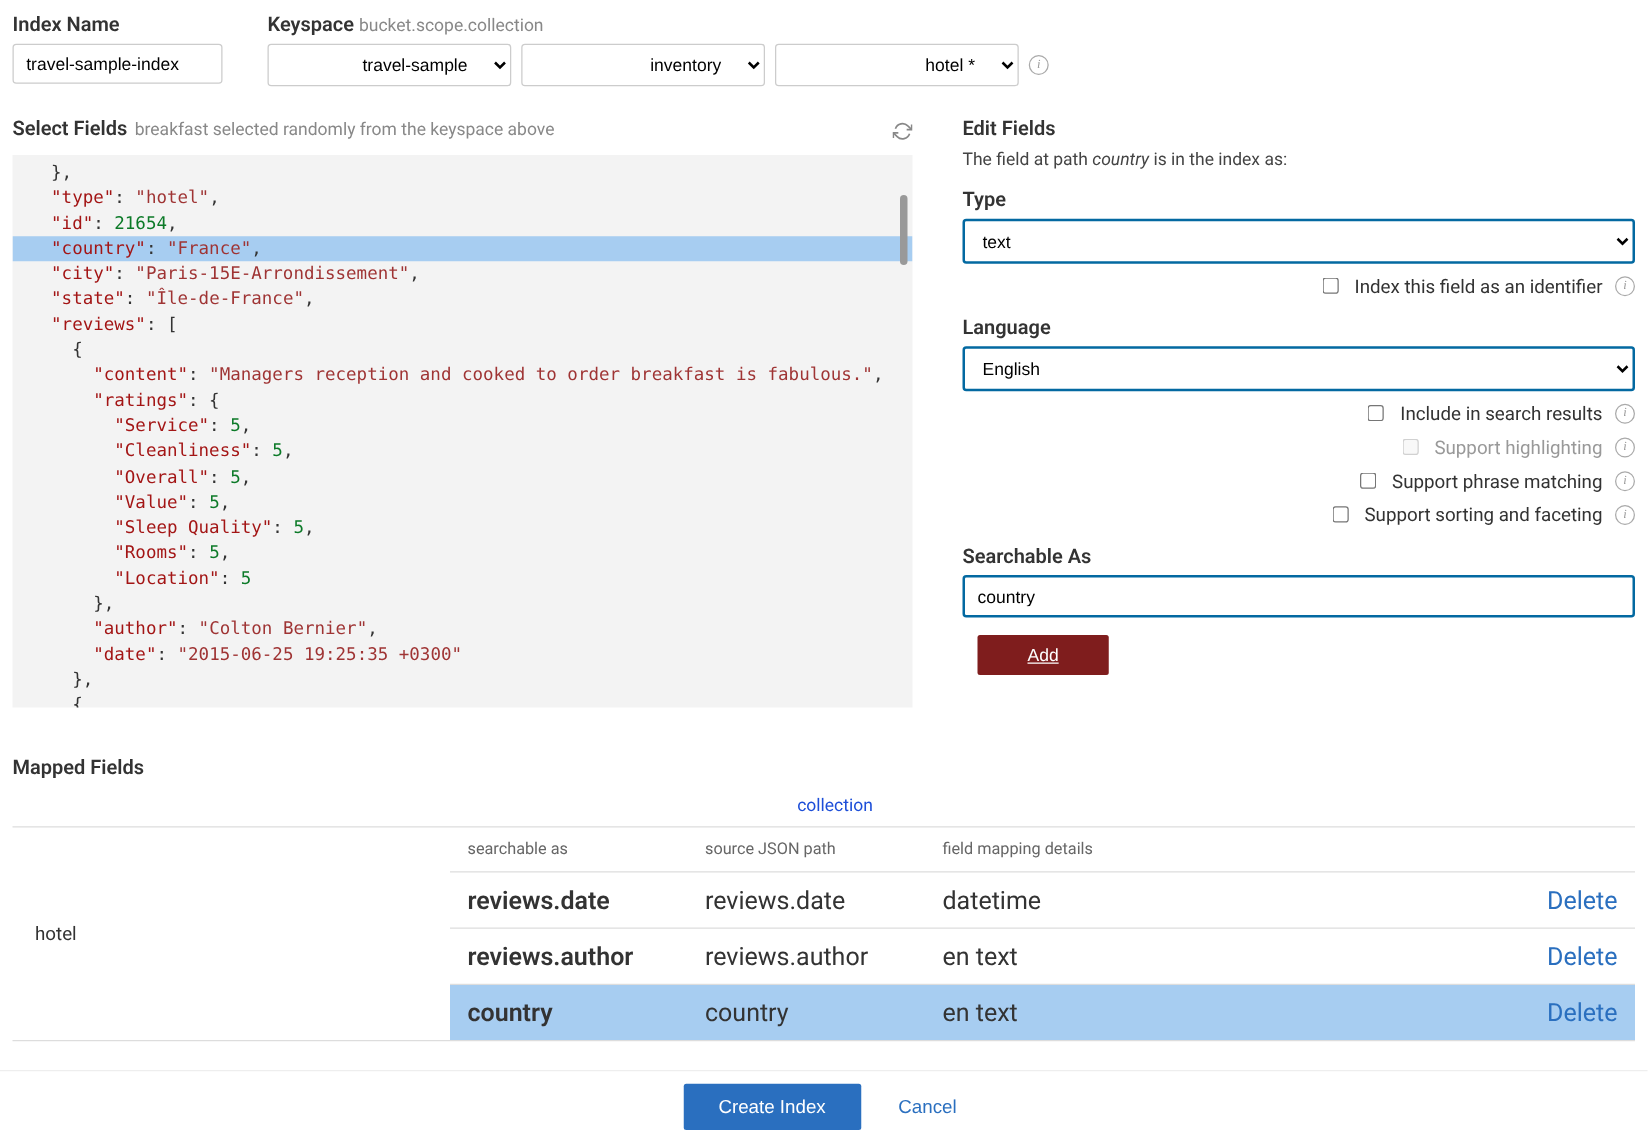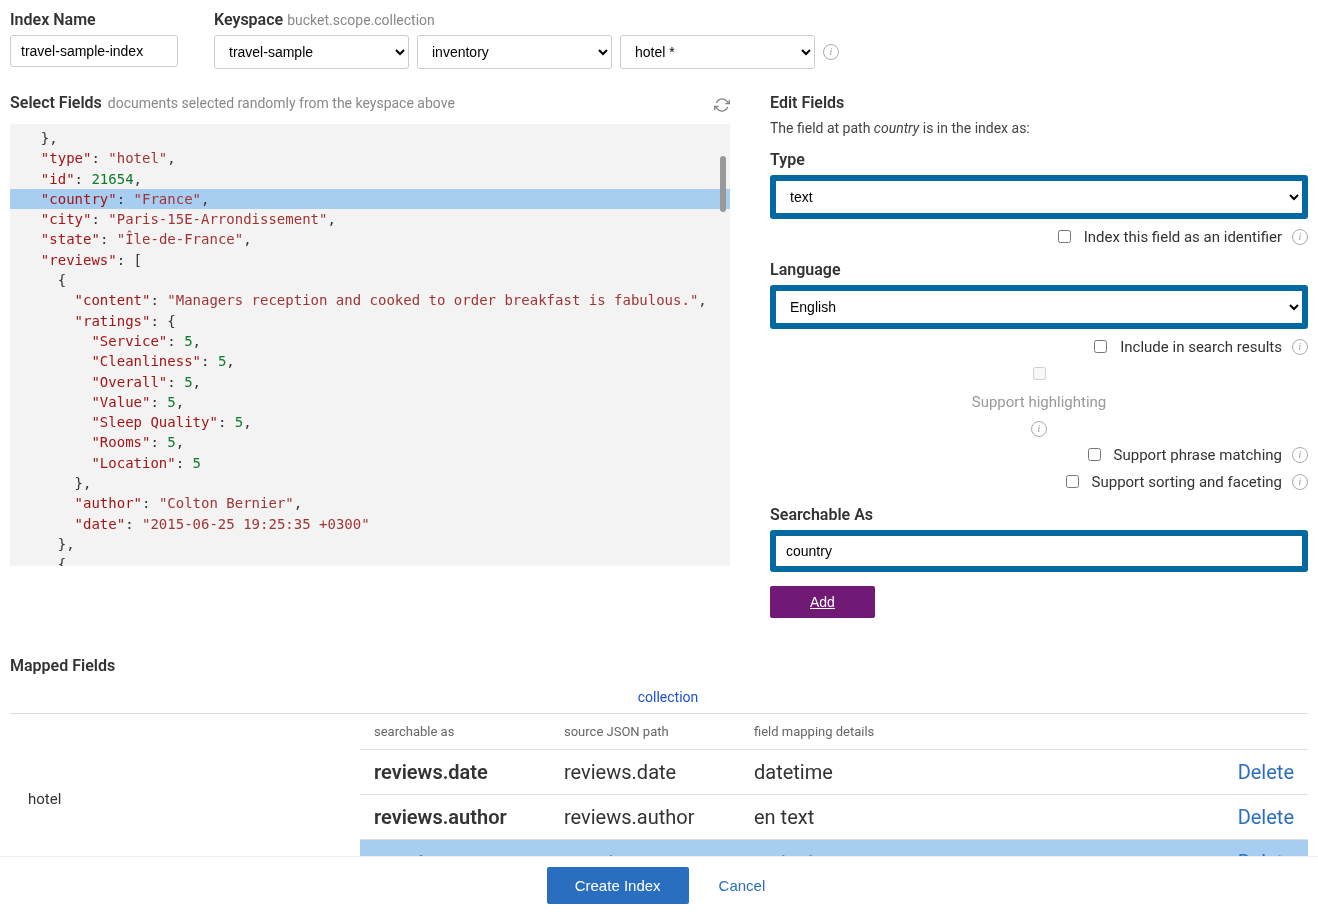--- a/index.html
+++ b/index.html
@@ -31,20 +31,21 @@
   border: 1px solid #ccc;
   border-radius: 3px;
   background: #fff;
 }
 .index-name-input { width: 168px; }
 select.text-input {
   -webkit-appearance: menulist;
   -moz-appearance: menulist;
   appearance: menulist;
   padding-right: 18px;
+  text-align: right;
 }
 .keyspace-row { display: flex; gap: 8px; align-items: center; }
 .keyspace-row select { width: 195px; height: 34px; }
 .info-icon {
   display: inline-flex;
   align-items: center;
   justify-content: center;
   width: 16px; height: 16px;
   border: 1px solid #aaa;
   border-radius: 50%;
@@ -115,48 +116,49 @@
 .ef-label {
   font-size: 16px;
   font-weight: 600;
   color: #333;
   margin-bottom: 6px;
   margin-top: 14px;
 }
 .ef-select, .ef-input {
   width: 100%;
   padding: 7px 10px;
-  border: 6px solid #0369a1;
+  border: 2px solid #0369a1;
   border-radius: 3px;
   font-size: 14px;
   background: #fff;
 }
 .ef-select {
   -webkit-appearance: menulist;
   -moz-appearance: menulist;
   appearance: menulist;
 }
 .check-row {
   display: flex;
   align-items: center;
   gap: 10px;
   margin: 8px 0;
   font-size: 15px;
   color: #333;
   justify-content: flex-end;
 }
-.check-row.disabled { color: #999; flex-direction: column; }
+.check-row.disabled { color: #999; }
 .add-btn {
-  background: #701a75;
+  background: #7f1d1d;
   color: #fff;
   border: none;
   font-size: 14px;
   padding: 8px 40px;
   border-radius: 2px;
   margin-top: 14px;
+  margin-left: 12px;
   cursor: pointer;
   text-decoration: underline;
 }
 .mapped-section { margin-top: 38px; }
 .mapped-section .muted-col {
   font-size: 14px;
   color: #1d4ed8;
   padding: 6px 0 8px 18px;
   text-align: center;
 }
@@ -247,21 +249,21 @@
       </select>
       <span class="info-icon">i</span>
     </div>
   </div>
 </div>
 
 <div class="main-split">
   <div class="left-col">
     <div class="select-fields-header">
       <div class="section-title">
-        <span>Select Fields</span><span class="subtitle">documents selected randomly from the keyspace above</span>
+        <span>Select Fields</span><span class="subtitle">breakfast selected randomly from the keyspace above</span>
       </div>
       <span class="refresh-icon">
         <svg width="16" height="16" viewBox="0 0 24 24" fill="none" stroke="currentColor" stroke-width="2">
             <path d="M23 4v6h-6"></path>
             <path d="M1 20v-6h6"></path>
             <path d="M3.5 9a9 9 0 0 1 14.9-3.4L23 10"></path>
             <path d="M20.5 15a9 9 0 0 1-14.9 3.4L1 14"></path>
           </svg>
       </span>
     </div>

